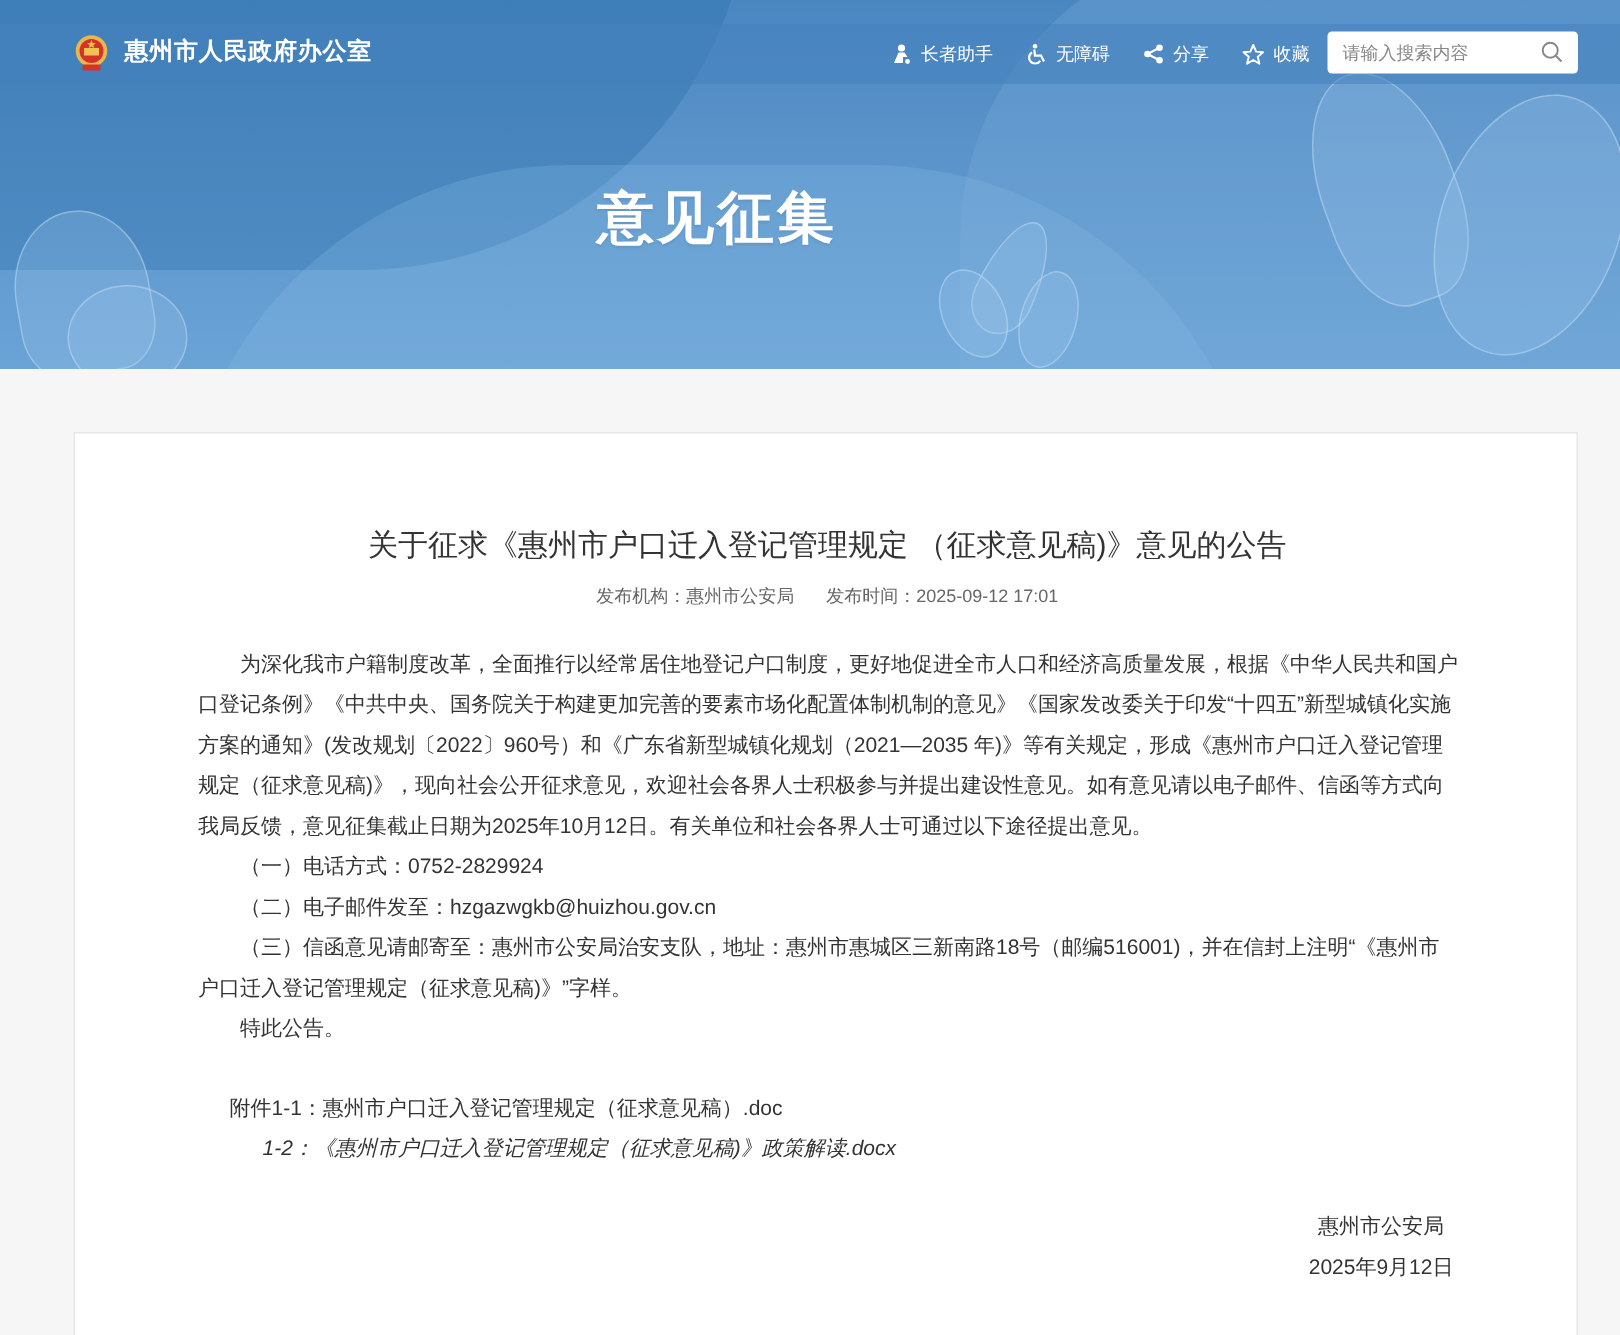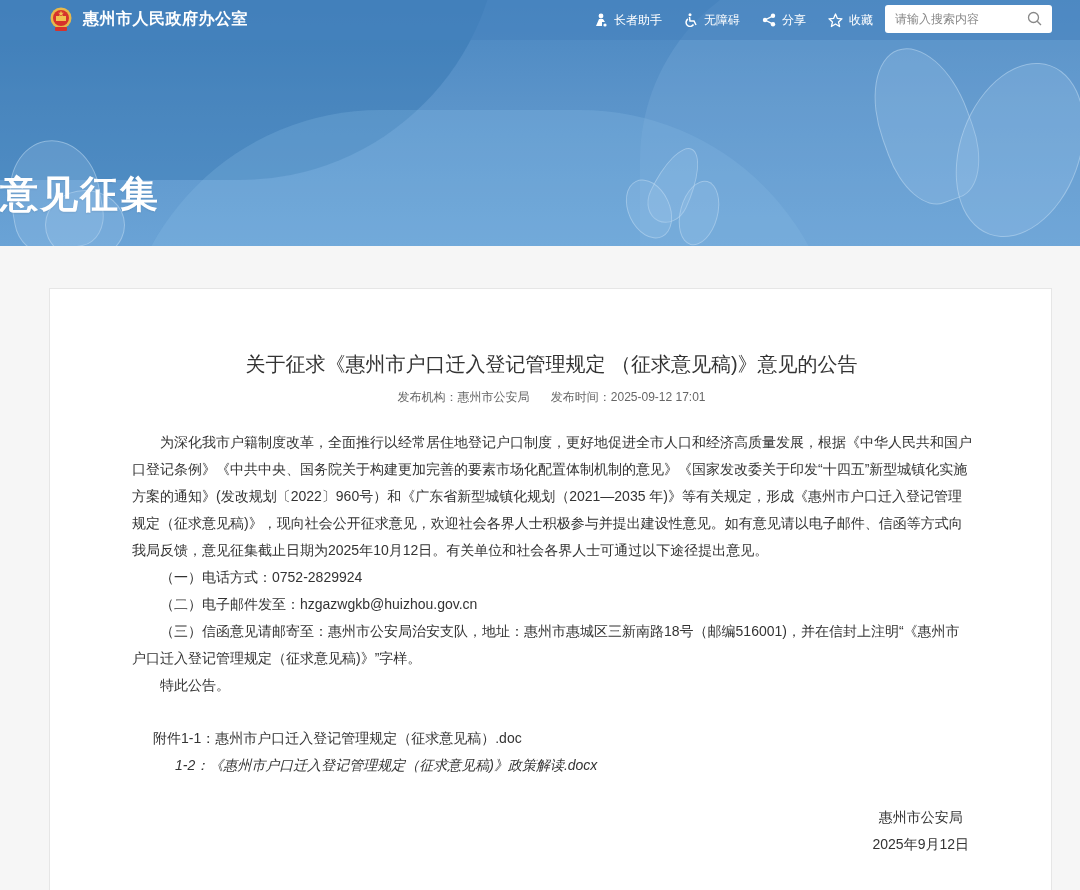--- a/index.html
+++ b/index.html
@@ -37,21 +37,21 @@
     }
     .f1 { left: 655px; top: 145px; width: 40px; height: 80px; border-radius: 50% 50% 50% 50% / 70% 70% 30% 30%; transform: rotate(25deg); }
     .f2 { left: 628px; top: 178px; width: 42px; height: 62px; border-radius: 50%; transform: rotate(-25deg); }
     .f3 { left: 680px; top: 180px; width: 38px; height: 66px; border-radius: 50%; transform: rotate(15deg); }
     .f4 { left: 880px; top: 45px; width: 90px; height: 160px; border-radius: 50% 50% 40% 40%; transform: rotate(-20deg); }
     .f5 { left: 960px; top: 60px; width: 120px; height: 180px; border-radius: 50%; transform: rotate(20deg); }
     .f6 { left: 10px; top: 140px; width: 90px; height: 110px; border-radius: 50% 50% 30% 30%; transform: rotate(-10deg); }
     .f7 { left: 45px; top: 190px; width: 80px; height: 70px; border-radius: 50%; }
 
     .header {
-      position: absolute; left: 0; top: 0; width: 1080px; height: 40px;
+      position: absolute; left: 0; top: 16px; width: 1080px; height: 40px;
       background: rgba(70, 130, 190, 0.55);
       display: flex; align-items: center;
     }
     .emblem {
       position: absolute; left: 49px; top: 7px; width: 24px; height: 26px;
     }
     .site-title {
       position: absolute; left: 83px; top: 9px;
       color: #fff; font-size: 16px; font-weight: bold; letter-spacing: 0.5px;
       line-height: 20px;
@@ -72,25 +72,24 @@
     }
     .search input {
       border: none; outline: none; background: transparent;
       font-size: 12px; color: #333; padding-left: 10px; width: 135px;
       font-family: Liberation Sans, sans-serif;
     }
     .search input::placeholder { color: #888; }
     .search .s-icon { position: absolute; right: 10px; top: 6px; }
 
     .banner-title {
-      position: absolute; left: 0; top: 122px; width: 956px; text-align: left;
+      position: absolute; left: 0; top: 122px; width: 956px; text-align: center;
       color: #fff; font-size: 38px; font-weight: bold; letter-spacing: 2px;
       line-height: 48px;
       text-shadow: 0 1px 2px rgba(0,0,0,0.08);
-      margin-top: 48px;
     }
 
     
     .card {
       position: absolute; left: 49px; top: 288px; width: 1003px; height: 640px;
       background: #fff; border: 1px solid #e6e6e6;
     }
     .art-title {
       position: absolute; left: 0; top: 61px; width: 1003px; text-align: center;
       font-size: 20px; color: #333; line-height: 28px;

